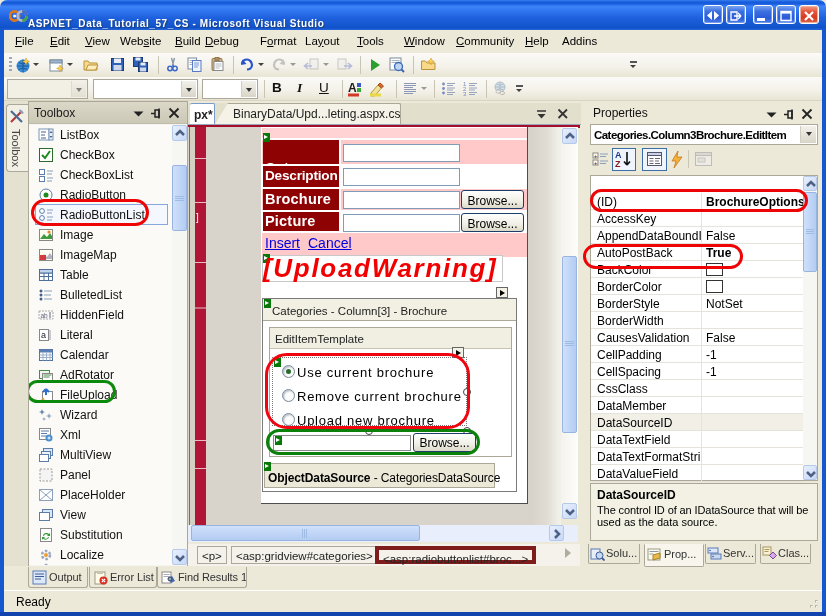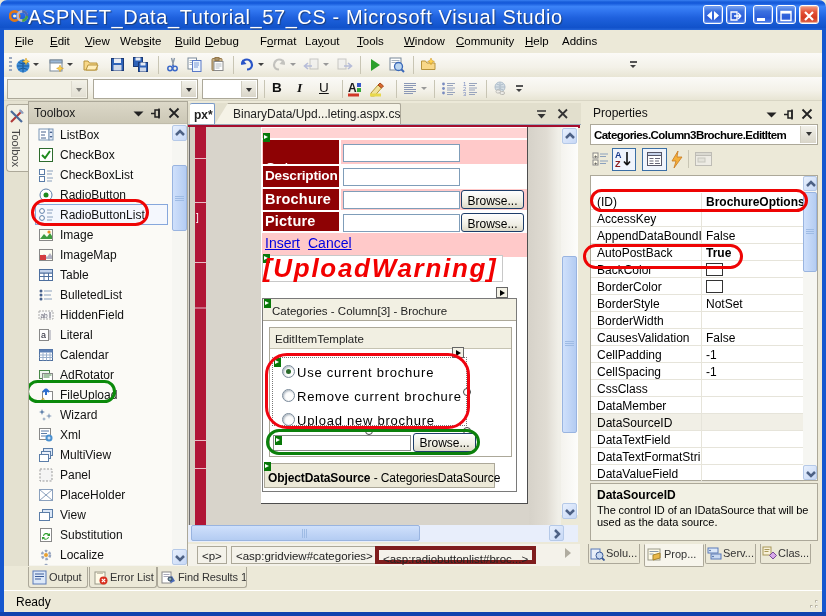--- a/index.html
+++ b/index.html
@@ -3,21 +3,21 @@
 *{margin:0;padding:0;box-sizing:border-box;}
 html,body{width:826px;height:616px;overflow:hidden;}
 body{font-family:"Liberation Sans",sans-serif;position:relative;background:#ece9d8;}
 .abs{position:absolute;}
 
 #frame-top{left:0;top:0;width:826px;height:30px;background:linear-gradient(180deg,#3a81f4 0%,#2268e0 4%,#1257d8 10%,#3d84f8 22%,#2f74ee 38%,#1e60dd 60%,#1659d2 78%,#1152cb 92%,#2465d8 100%);border-radius:7px 7px 0 0;}
 #frame-left{left:0;top:28px;width:4px;height:584px;background:#1557cf;}
 #frame-right{left:822px;top:28px;width:4px;height:584px;background:#1557cf;}
 #frame-bottom{left:0;top:612px;width:826px;height:4px;background:#1043ae;}
 
-#title-text{left:28px;top:6px;color:#fff;font-size:20px;font-weight:normal;text-shadow:1px 1px 1px #1a3d7a;letter-spacing:0.6px;}
+#title-text{left:28px;top:18px;color:#fff;font-size:10px;font-weight:bold;text-shadow:1px 1px 1px #1a3d7a;letter-spacing:0.6px;}
 .tbtn{top:5px;width:20px;height:19px;border-radius:3px;border:1px solid #fff;box-shadow:inset 0 0 0 1px #6e9af0;background:linear-gradient(180deg,#7da7f0 0%,#3d71e0 30%,#2a5cd8 70%,#4e7de8 100%);color:#fff;text-align:center;font-size:11px;line-height:18px;}
 .tbtn.red{background:linear-gradient(180deg,#f0a086 0%,#e45238 35%,#d43a20 70%,#e06a50 100%);box-shadow:inset 0 0 0 1px #f0b09a;}
 
 #menubar{left:4px;top:30px;width:818px;height:38px;background:#ece9d8;border-bottom:1px solid #ece9d8;}
 #menubar span{position:absolute;top:5px;font-size:11.5px;color:#000;}
 u{text-decoration:underline;}
 
 .toolbar{left:4px;width:818px;background:linear-gradient(180deg,#fbfaf7 0%,#f3f1e8 60%,#e8e5d4 100%);}
 #tb1{top:53px;height:24px;}
 #tb2{top:77px;height:24px;border-bottom:1px solid #d8d5c4;}

